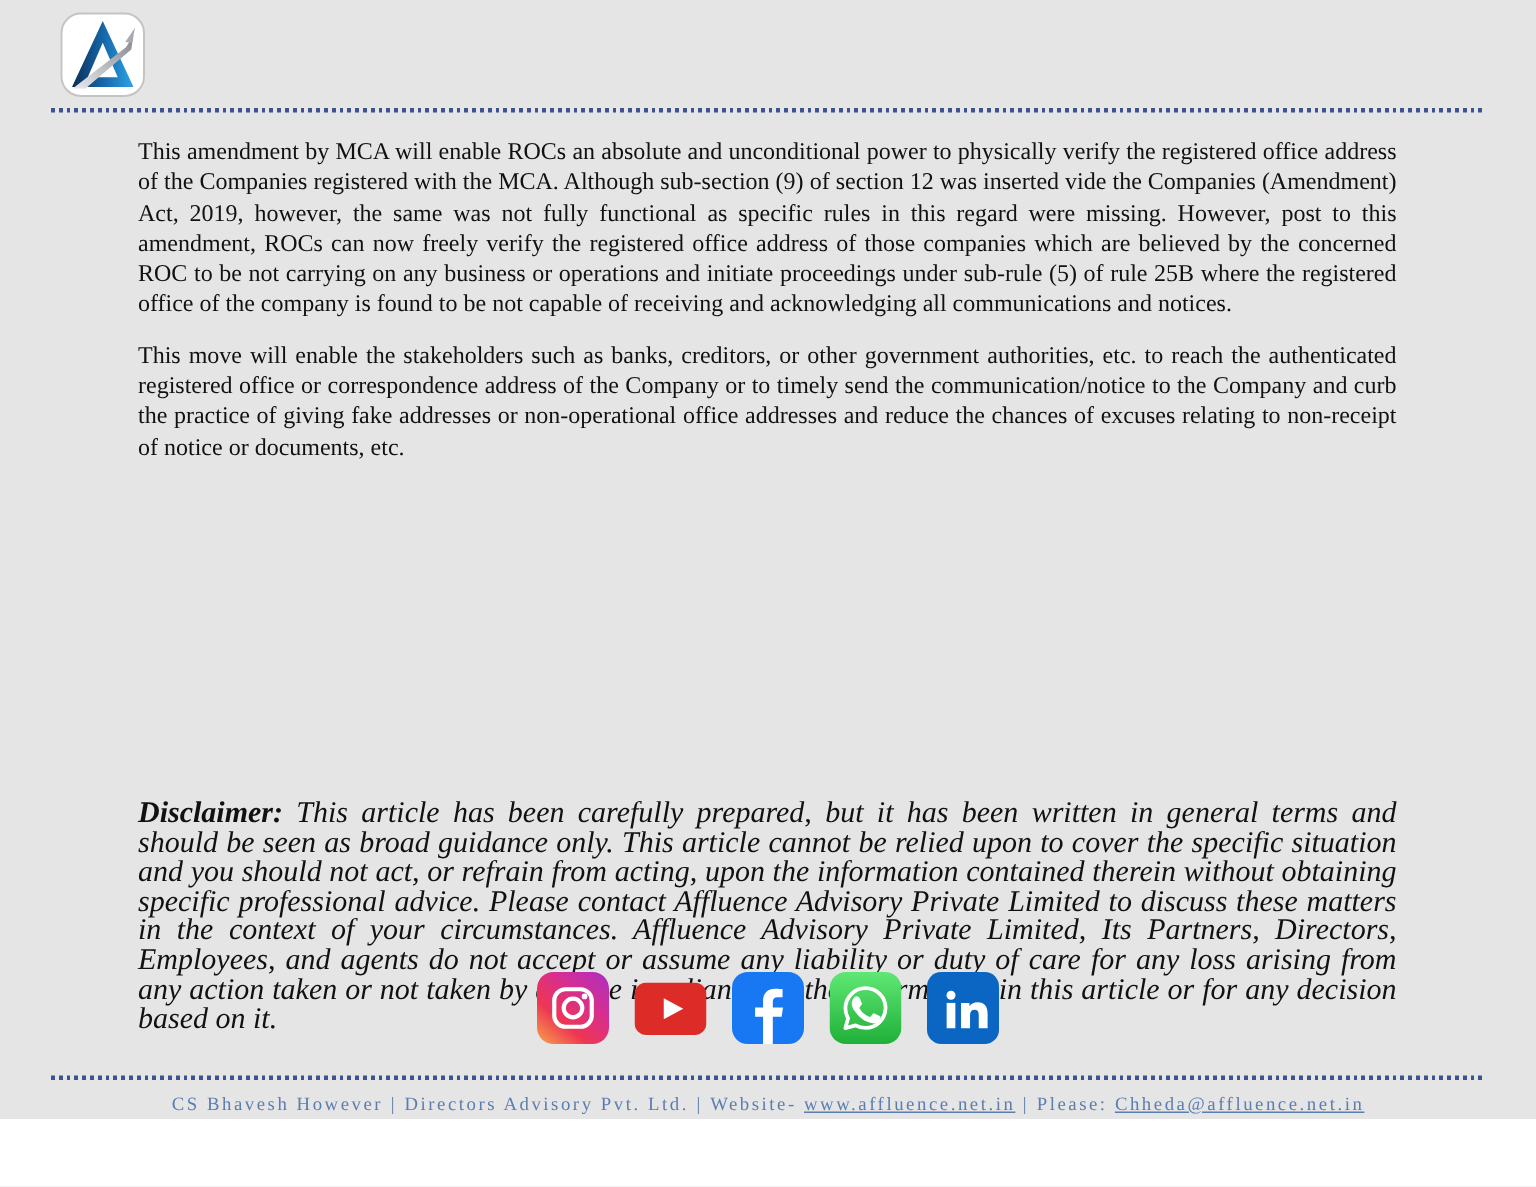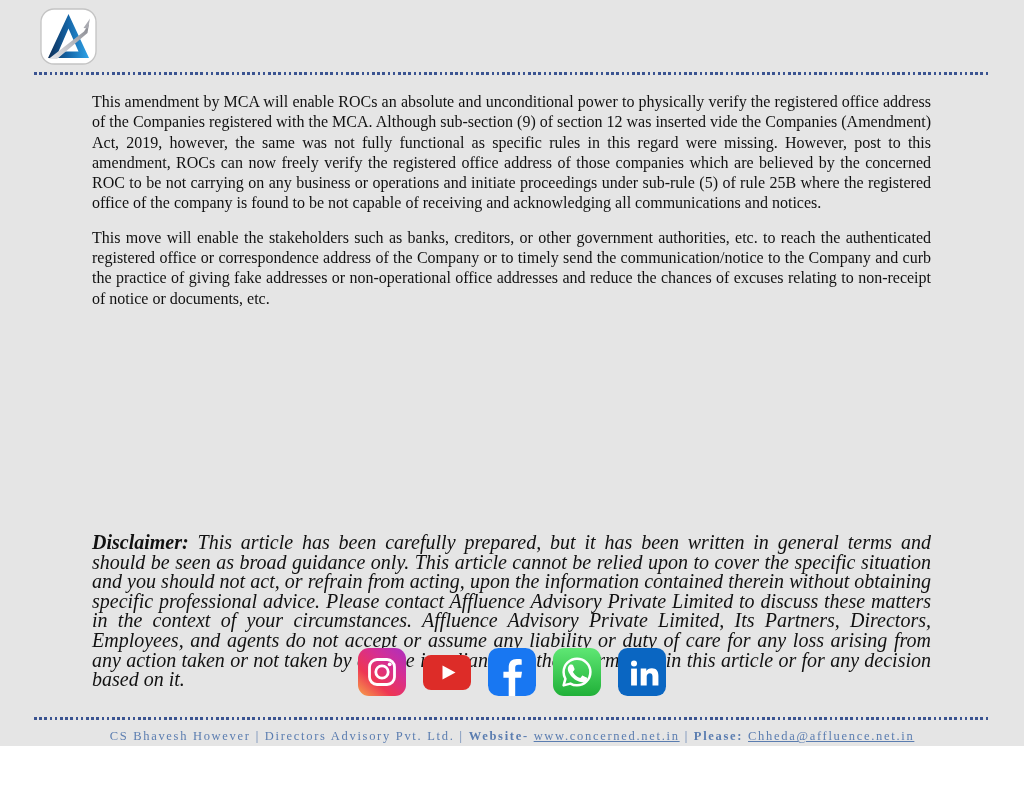--- a/index.html
+++ b/index.html
@@ -95,21 +95,21 @@
     left: 0;
     right: 0;
     top: 727px;
     text-align: center;
     color: var(--footer_text, #5b7db0);
     font-size: 12.5px;
     letter-spacing: 1.7px;
     line-height: 19px;
     white-space: nowrap;
   }
-  .footer .bold { font-weight: bold; }
+  .footer .bold { font-weight: normal; }
   .footer .sep { padding: 0 5px; }
   .footer a.link {
     color: var(--footer_text, #5b7db0);
     text-decoration: underline;
     cursor: pointer;
   }
 </style>
 </head>
 <body>
 
@@ -201,17 +201,17 @@
         <rect x="13.1" y="20.6" width="5.8" height="16.9" fill="#ffffff"></rect>
         <path fill="#ffffff" d="M22.7 20.6 h5.6 v2.4 c0.8 -1.5 2.8 -2.8 5.6 -2.8 4.3 0 6.5 2.7 6.5 7.6 v9.7 h-5.9 v-8.9 c0 -2.2 -0.9 -3.4 -2.7 -3.4 -1.9 0 -3.1 1.3 -3.1 3.4 v8.9 h-6 Z"></path>
       </svg>
     </button>
 
   </div>
 
   <div class="dotted-divider bottom"></div>
 
   <footer class="footer"><span>CS Bhavesh However</span><span class="sep">|</span><span>Directors Advisory Pvt. Ltd.</span><span class="sep">|</span><span class="bold">Website-</span>
-    <a class="link">www.concerned.net.in</a><span class="sep">|</span><span class="bold">Please:</span>
+    <a class="link">www.affluence.net.in</a><span class="sep">|</span><span class="bold">Please:</span>
     <a class="link">Chheda@affluence.net.in</a>
   </footer>
 
 </div>
 
 </body></html>

